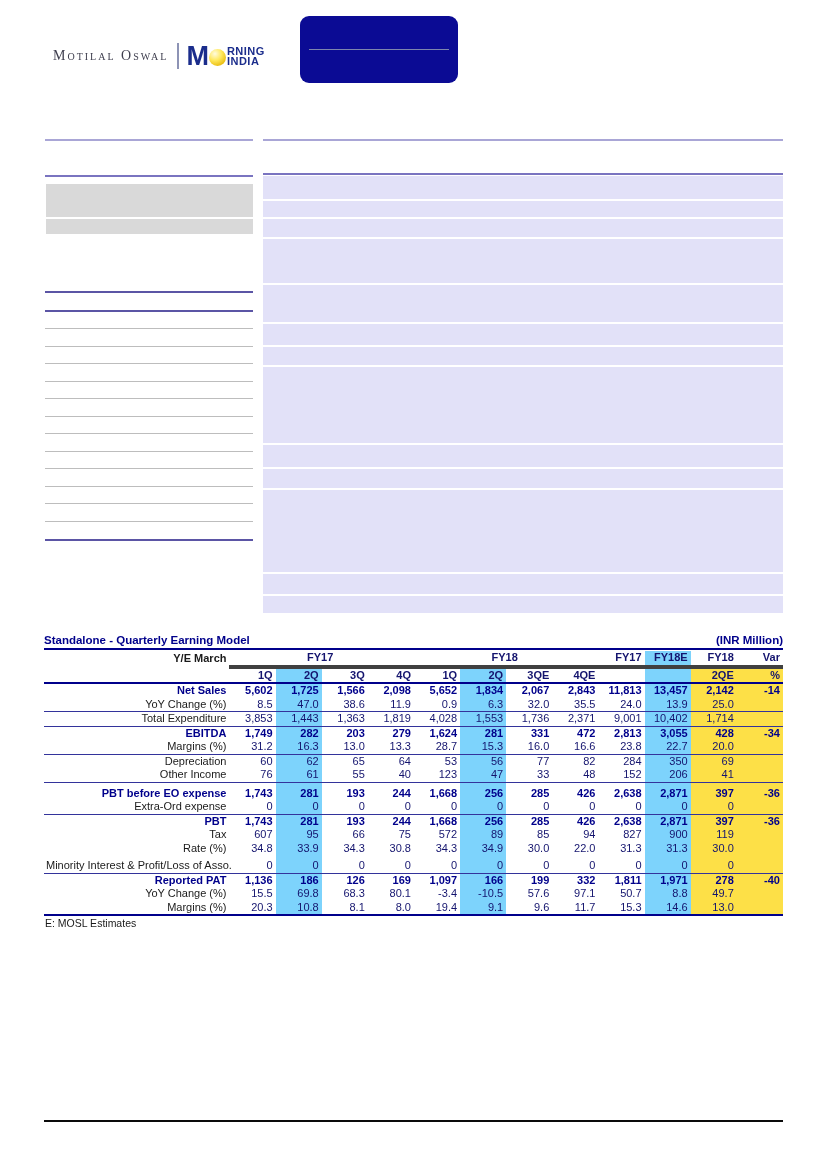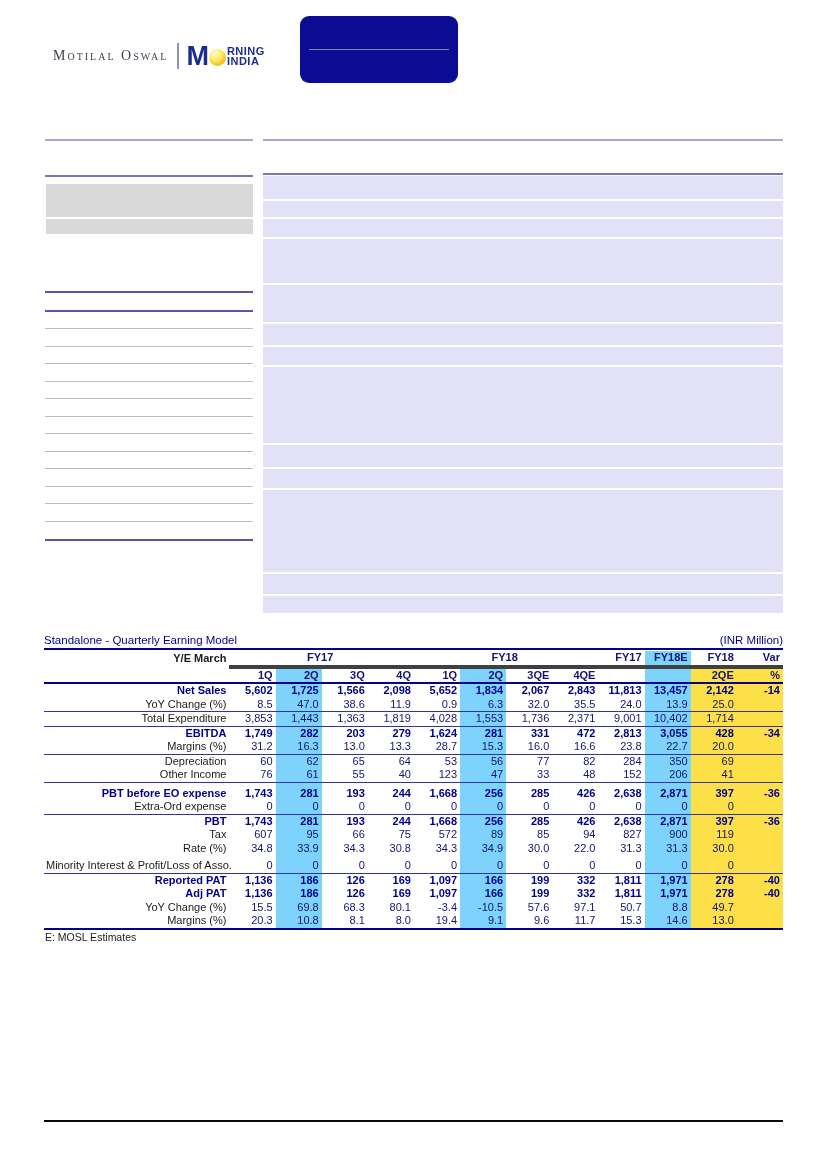--- a/index.html
+++ b/index.html
@@ -27,21 +27,21 @@
   .gy{background:#bdbdbd;height:1px;}
   .grayblock{position:absolute;background:#d9d9d9;}
   .lavpanel{position:absolute;left:263px;top:176px;width:520px;height:437px;background:#e2e1f8;}
   .lavpanel .wdiv{position:absolute;left:0;width:100%;height:2px;background:#fff;}
   .blackline{position:absolute;left:44px;top:1120px;width:739px;height:2px;background:#0a0a0a;}
 
   
   .table-wrap{position:absolute;left:44px;top:634px;width:739px;}
   .tbl-titlebar{display:flex;justify-content:space-between;align-items:flex-end;
                 border-bottom:2px solid #00008b;padding-bottom:1px;}
-  .tbl-title,.tbl-unit{font-size:11.5px;font-weight:normal;color:#00008b;line-height:13px;}
+  .tbl-title,.tbl-unit{font-size:11.5px;font-weight:bold;color:#00008b;line-height:13px;}
   table.fin{border-collapse:collapse;table-layout:fixed;width:739px;margin-top:1px;}
   table.fin td{font-size:11px;line-height:13.5px;height:13.5px;padding:0 3px 0 0;
                text-align:right;white-space:nowrap;overflow:visible;color:#14146e;}
   table.fin td.lbl{text-align:right;padding-left:2px;color:#1a1a1a;}
   table.fin td.ind{padding-left:15px;}
   .hdr-b td{font-weight:bold;color:#00008b;border-bottom:4px solid #404040;height:14px;}
   .hdr-b td.ye{border-bottom:none;font-weight:bold;color:#00008b;}
   .hdr-b td.grp{text-align:center;}
   .hdr-c td{font-weight:bold;color:#00008b;border-bottom:2px solid #00008b;height:14px;}
   tr.bold-row td{font-weight:bold;color:#00008b;}
@@ -368,35 +368,20 @@
             <td>169</td>
             <td>1,097</td>
             <td class="hl">166</td>
             <td>199</td>
             <td>332</td>
             <td>1,811</td>
             <td class="hl">1,971</td>
             <td class="gr">278</td>
             <td class="gr">-40</td>
           </tr>
-          <tr class="bold-row">
-            <td class="lbl">Adj PAT</td>
-            <td>1,136</td>
-            <td class="hl">186</td>
-            <td>126</td>
-            <td>169</td>
-            <td>1,097</td>
-            <td class="hl">166</td>
-            <td>199</td>
-            <td>332</td>
-            <td>1,811</td>
-            <td class="hl">1,971</td>
-            <td class="gr">278</td>
-            <td class="gr">-40</td>
-          </tr>
           <tr>
             <td class="lbl ind">YoY Change (%)</td>
             <td>15.5</td>
             <td class="hl">69.8</td>
             <td>68.3</td>
             <td>80.1</td>
             <td>-3.4</td>
             <td class="hl">-10.5</td>
             <td>57.6</td>
             <td>97.1</td>

